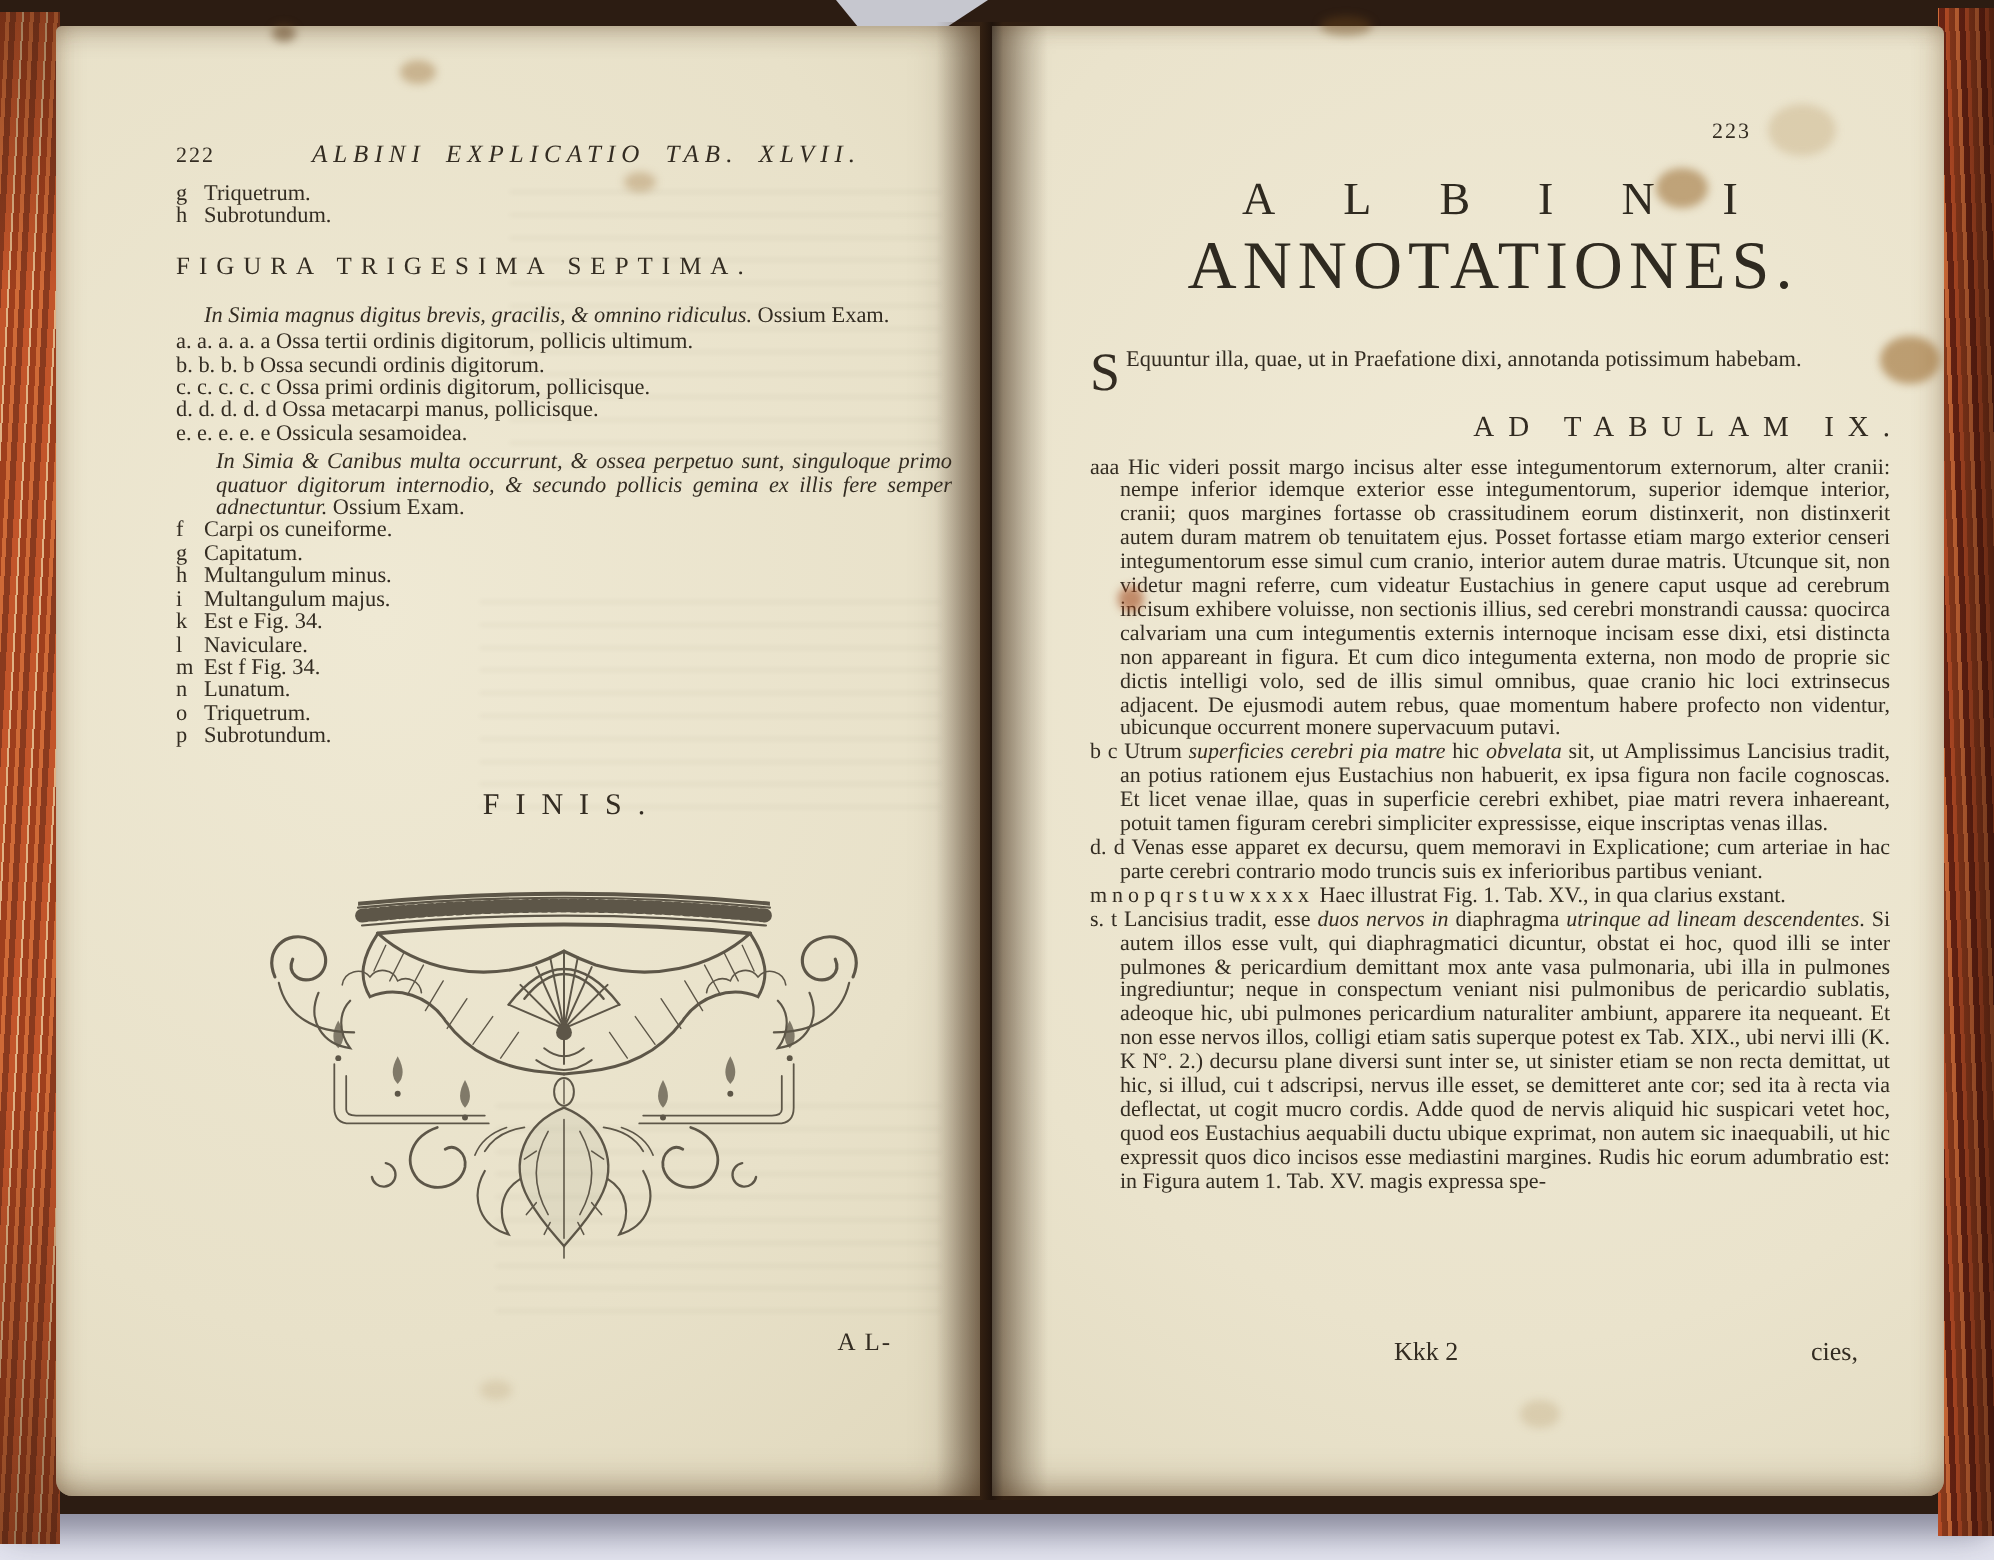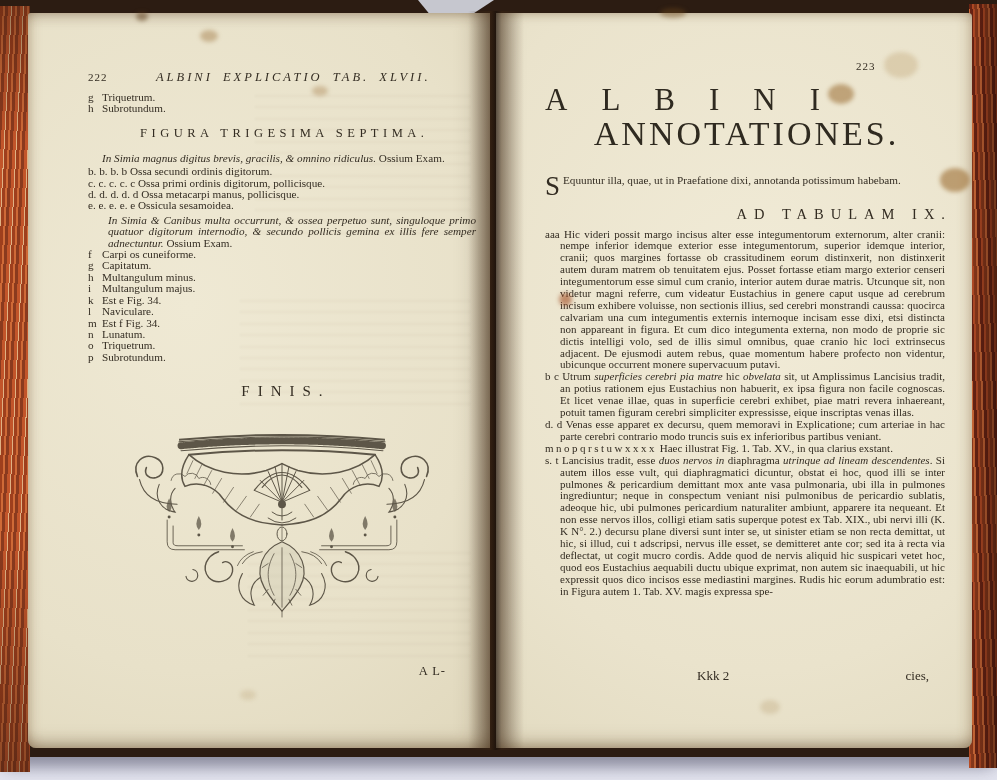--- a/index.html
+++ b/index.html
@@ -49,33 +49,33 @@
      background:repeating-linear-gradient(180deg,rgba(110,98,74,.09) 0 2px,rgba(0,0,0,0) 2px 11.4px);}
   .b1{left:255px;top:95px;width:215px;height:148px;}
   .b2{left:240px;top:300px;width:230px;height:112px;}
   .b3{left:248px;top:552px;width:222px;height:110px;}
   
   .lp-head{position:absolute;left:88px;top:70px;width:388px;display:flex;align-items:baseline;}
   .lp-pageno{font-size:11px;letter-spacing:1px;}
   .lp-runhead{flex:1;text-align:center;font-style:italic;font-size:12.5px;letter-spacing:3px;word-spacing:4px;margin-right:-3px;font-family:Liberation Serif, serif;}
   .lcol{position:absolute;left:88px;top:92px;width:388px;font-size:11.2px;line-height:11.4px;}
   .entry .elabel{display:inline-block;min-width:14px;}
-  .h-figura{margin-top:11px;text-align:center;font-size:12.5px;line-height:14px;letter-spacing:4.5px;margin-right:-4.5px;}
+  .h-figura{margin-top:11px;font-size:12.5px;line-height:14px;letter-spacing:4.5px;margin-right:-4.5px;}
   .intro{margin-top:13px;}
   .intro .ind{padding-left:14px;}
   .lettered{margin-top:2px;}
   .notepara{margin-top:3px;padding-left:20px;text-align:justify;}
   .carpals{margin-top:0;}
   .h-finis{margin-top:20px;text-align:center;font-size:15px;line-height:16px;letter-spacing:8px;margin-right:-8px;}
   .orn-wrap{margin-top:26px;text-align:center;}
   .lp-catch{position:absolute;left:88px;top:664px;width:358px;text-align:right;font-size:12.5px;letter-spacing:1px;}
   
   .rp-pageno{position:absolute;left:856px;top:60px;font-size:11px;letter-spacing:1px;}
   .rcol{position:absolute;left:545px;top:78px;width:400px;font-size:11px;line-height:11.9px;}
-  .t1{margin-top:8px;text-align:left;font-size:31px;line-height:28px;letter-spacing:34px;margin-right:-34px;color:#2f2a20;}
+  .t1{margin-top:8px;text-align:center;font-size:23px;line-height:28px;letter-spacing:34px;margin-right:-34px;color:#2f2a20;}
   .t2{margin-top:2px;text-align:center;font-size:34px;line-height:36px;letter-spacing:3px;margin-right:-3px;color:#2f2a20;}
   .rp-intro{margin-top:22px;text-align:justify;font-size:11.2px;line-height:12.5px;}
   .dropcap{float:left;font-size:27px;line-height:23px;padding:1px 3px 0 0;}
   .h-tabulam{margin-top:20px;text-align:right;font-size:14.5px;line-height:15px;letter-spacing:7px;margin-right:-7px;}
   .annots{margin-top:7px;text-align:justify;}
   .annot{padding-left:15px;}
   .annot .alabel{margin-left:-15px;}
   .alabel.sp{letter-spacing:2.5px;}
   .rp-foot{position:absolute;left:545px;top:668px;width:400px;height:16px;font-size:13px;}
   .rp-foot .sig{position:absolute;left:152px;}
@@ -106,20 +106,21 @@
       <span class="elabel">h</span><span>Subrotundum.</span>
     </div>
 
     <div class="h-figura">FIGURA TRIGESIMA SEPTIMA.</div>
 
     <div class="intro">
       <div class="ind"><i>In Simia magnus digitus brevis, gracilis, &amp; omnino ridiculus.</i> Ossium Exam.</div>
     </div>
 
     <div class="lettered">
+      <div class="entry"><span class="elabel">a. a. a. a. a</span> <span>Ossa tertii ordinis digitorum, pollicis ultimum.</span></div>
       <div class="entry"><span class="elabel">b. b. b. b</span> <span>Ossa secundi ordinis digitorum.</span></div>
       <div class="entry"><span class="elabel">c. c. c. c. c</span> <span>Ossa primi ordinis digitorum, pollicisque.</span></div>
       <div class="entry"><span class="elabel">d. d. d. d. d</span> <span>Ossa metacarpi manus, pollicisque.</span></div>
       <div class="entry"><span class="elabel">e. e. e. e. e</span> <span>Ossicula sesamoidea.</span></div>
     </div>
 
     <div class="notepara"><i>In Simia &amp; Canibus multa occurrunt, &amp; ossea perpetuo sunt, singuloque primo quatuor digitorum internodio, &amp; secundo pollicis gemina ex illis fere semper adnectuntur.</i> Ossium Exam.</div>
 
     <div class="carpals">
       <div class="entry"><span class="elabel">f</span><span>Carpi os cuneiforme.</span></div>

